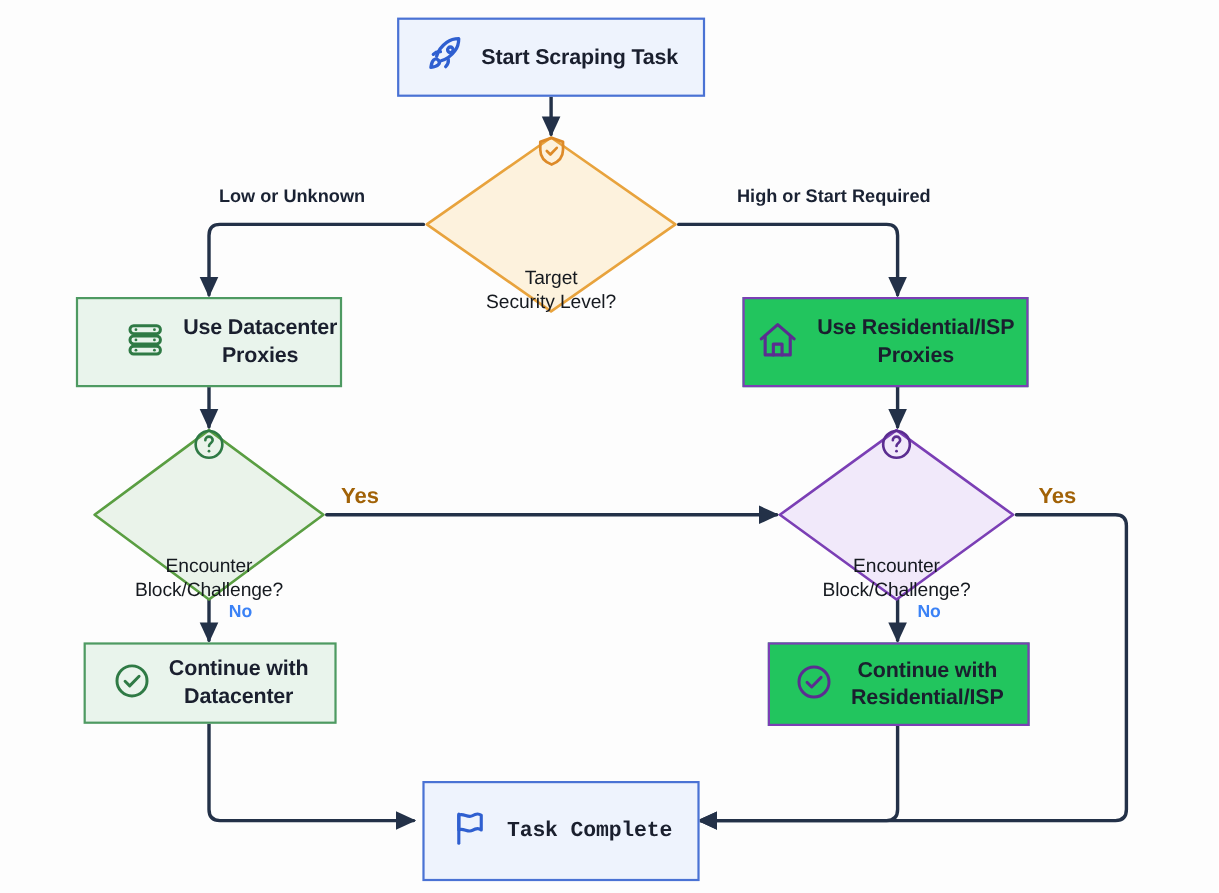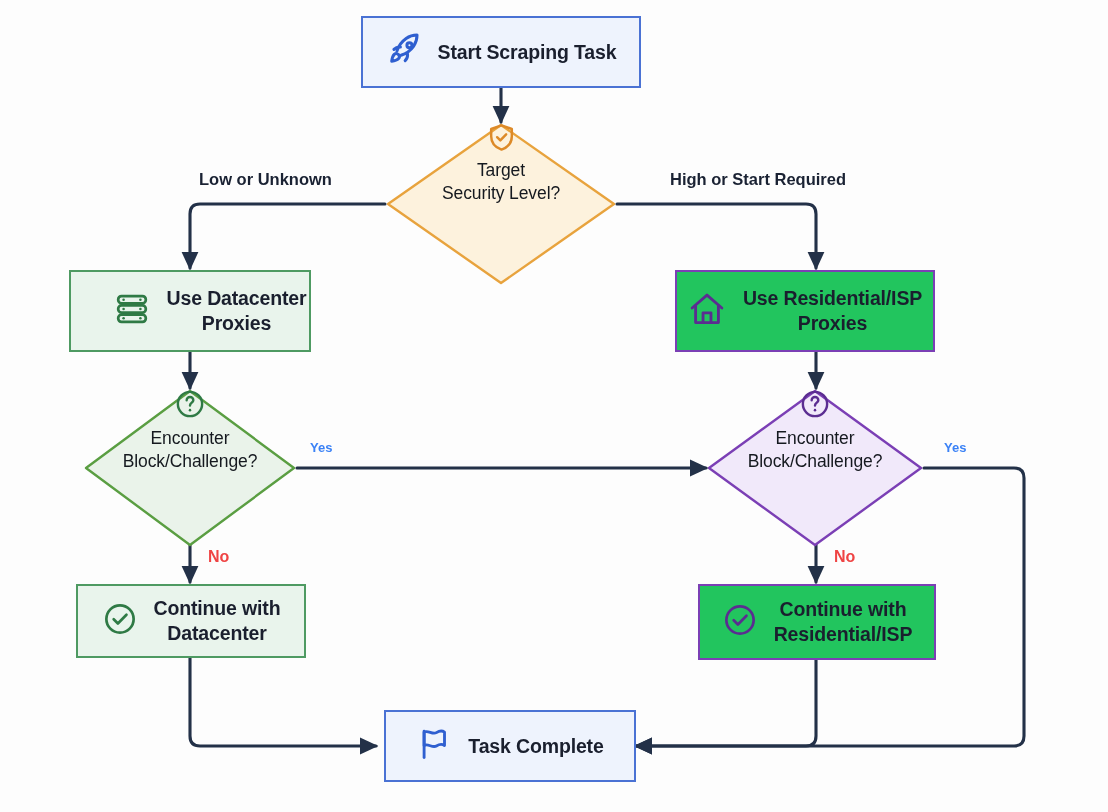--- a/index.html
+++ b/index.html
@@ -64,21 +64,21 @@
     height: 100%;
   }
   .diamond-wrap .dcontent {
     position: absolute;
     left: 0; top: 0;
     width: 100%;
     height: 100%;
     display: flex;
     flex-direction: column;
     align-items: center;
-    justify-content: flex-start;
+    justify-content: space-between;
     gap: 1px;
     pointer-events: none;
   }
   .diamond-wrap .dlabel {
     font-size: 17.5px;
     font-weight: 500;
     line-height: 1.3;
     text-align: center;
     color: #15191f;
     letter-spacing: -0.1px;
@@ -86,22 +86,22 @@
   }
 
   
   .elabel {
     position: absolute;
     font-size: 16.5px;
     font-weight: 700;
     color: #1a2233;
     white-space: nowrap;
   }
-  .elabel.yes { color:#3b82f6; font-size:13px; }
-  .elabel.no  { color:#ef4444; font-size:16px; }
+  .elabel.yes { color:#a16207; font-size:20px; }
+  .elabel.no  { color:#3b82f6; font-size:16px; }
 </style>
 </head>
 <body>
 
 <div id="canvas">
 
   <svg id="edge-layer" viewBox="0 0 1108 812" xmlns="http://www.w3.org/2000/svg">
     <defs>
       <marker id="arrow" viewBox="0 0 10 10" refX="8.4" refY="5" markerWidth="6.2" markerHeight="6.2" orient="auto-start-reverse">
         <path d="M 0 0.6 L 9.6 5 L 0 9.4 Z" fill="#233148"></path>
@@ -241,21 +241,21 @@
     <span class="ico">
       <svg width="36" height="36" viewBox="0 0 24 24" fill="none" stroke="#5b2d91" stroke-width="1.8" stroke-linecap="round" stroke-linejoin="round">
         <circle cx="12" cy="12" r="9.1"></circle>
         <path d="M7.8 12.2 L10.6 15 L16.3 9.2"></path>
       </svg>
     </span>
     <span class="label">Continue with
 Residential/ISP</span>
   </div>
 
-  <div class="node rect n-end" style="left:384px; top:710px; width:252px; height:72px; gap:16px;">
+  <div class="node rect n-end" style="left:384px; top:710px; width:252px; height:91px; gap:16px;font-family:Liberation Mono, monospace;">
     <span class="ico">
       <svg width="36" height="36" viewBox="0 0 24 24" fill="none" stroke="#2f5fd0" stroke-width="1.9" stroke-linecap="round" stroke-linejoin="round">
         <path d="M5.4 21 V3.4"></path>
         <path d="M5.4 4.1 C8 2.5 11 6 13.6 4.4 C16.2 2.8 17.8 3.2 19 4.1 V13 C17.8 12.1 16.2 11.7 13.6 13.3 C11 14.9 8 11.4 5.4 13 Z"></path>
       </svg>
     </span>
     <span class="label">Task Complete</span>
   </div>
 
   <span class="elabel" style="left:199px; top:170px;">Low or Unknown</span>

